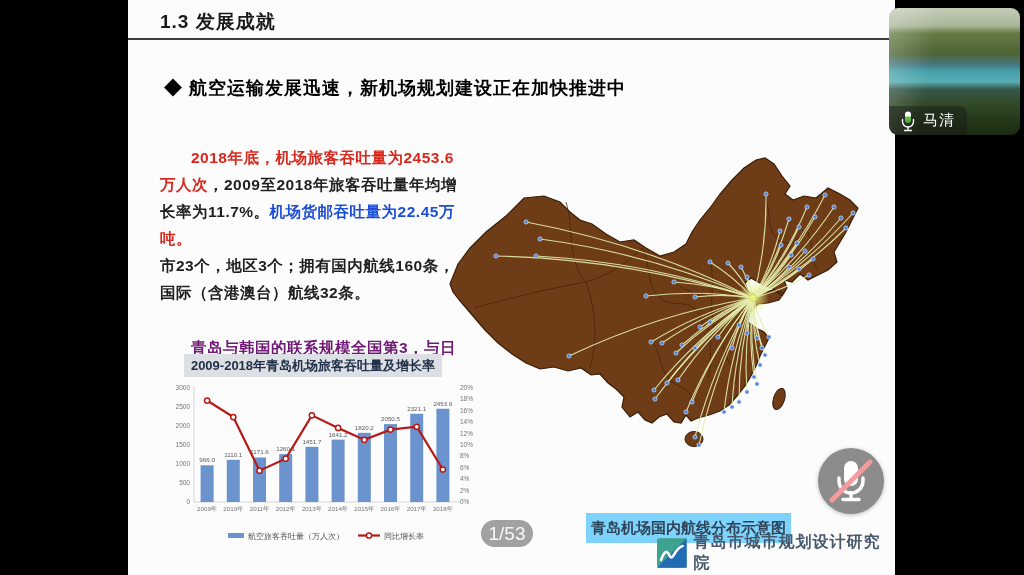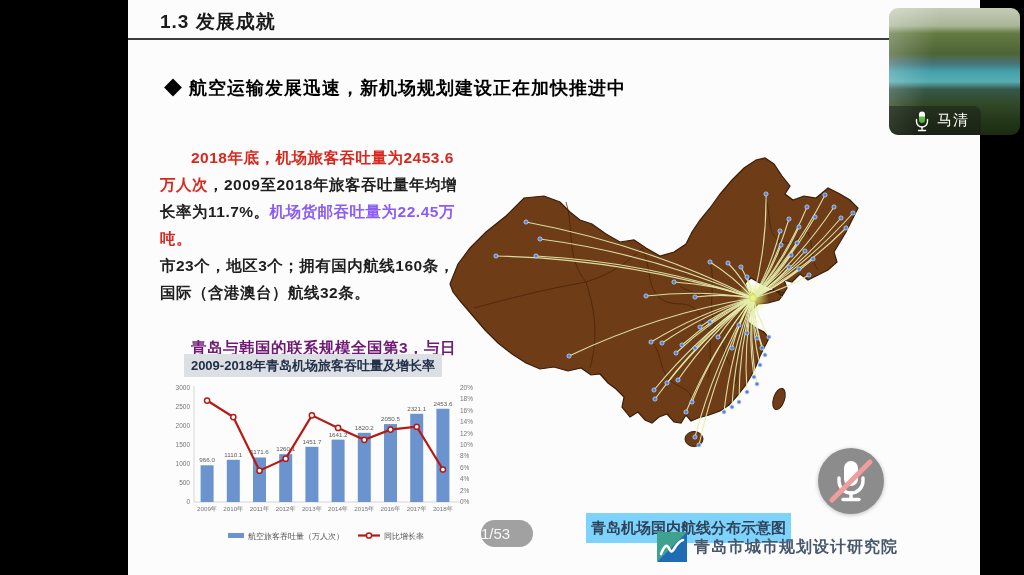--- a/index.html
+++ b/index.html
@@ -1,45 +1,45 @@
 <!DOCTYPE html>
 <html><head>
 <meta charset="utf-8">
 <style>
   html,body{margin:0;padding:0;}
   body{width:1024px;height:575px;background:#000;position:relative;overflow:hidden;
        font-family:"Liberation Sans", sans-serif;}
   .bar{position:absolute;top:0;height:575px;background:#000;}
   #bar-left{left:0;width:128px;}
   #bar-right{left:895px;width:129px;}
-  .slide{position:absolute;left:128px;top:0;width:852px;height:575px;background:#fcfcfc;overflow:hidden;}
+  .slide{position:absolute;left:128px;top:0;width:767px;height:575px;background:#fcfcfc;overflow:hidden;}
   .slide-title{position:absolute;left:32px;top:9px;font-size:19px;font-weight:700;color:#1a1a1a;letter-spacing:1px;}
   .title-rule{position:absolute;left:0;top:38px;width:767px;height:2px;background:#3c3c3c;}
   .heading{position:absolute;left:36px;top:76px;font-size:18px;font-weight:700;letter-spacing:1px;white-space:nowrap;}
   .body-text{position:absolute;left:32px;top:116px;width:340px;}
   .body-line{font-size:15.5px;font-weight:700;line-height:27px;white-space:nowrap;letter-spacing:.5px;}
   .body-line.indent{padding-left:31px;margin-top:28px;}
   .chart{position:absolute;left:40px;top:352px;width:312px;height:205px;}
   .chart-title{position:absolute;left:16px;top:2px;width:258px;height:23px;background:#dcdfe3;
                color:#22304a;font-size:13px;font-weight:700;text-align:center;line-height:23px;}
   .chart-svg{position:absolute;left:0;top:28px;}
   .map-wrap{position:absolute;left:320px;top:136px;width:450px;height:332px;}
   .map-caption{position:absolute;left:458px;top:466px;width:205px;height:30px;background:#7dd3fc;
                color:#2f4358;font-size:15px;font-weight:700;text-align:center;line-height:30px;margin-top:47px;}
   .page-pill{position:absolute;left:353px;top:520px;width:52px;height:27px;border-radius:14px;
-             background:rgba(135,135,135,.78);color:#f7f7f7;font-size:15px;text-align:left;line-height:27px;}
+             background:rgba(135,135,135,.78);color:#f7f7f7;font-size:19px;text-align:center;line-height:27px;}
   .footer{position:absolute;left:529px;top:532px;display:flex;align-items:center;gap:7px;justify-content:center;}
   .org-name{color:#47586d;font-size:16px;font-weight:700;letter-spacing:1px;}
   .mute-btn{position:absolute;left:690px;top:448px;width:66px;height:66px;border-radius:50%;
             background:#8c8c8c;box-shadow:0 1px 4px rgba(0,0,0,.25);}
   .thumb{position:absolute;left:889px;top:8px;width:131px;height:127px;border-radius:9px;overflow:hidden;z-index:6;
          background:linear-gradient(180deg,#c6cbb8 0%,#a9b696 14%,#647a43 20%,#4d6434 36%,#47757d 44%,
                     #43a0aa 50%,#57adb2 58%,#36584b 64%,#324b2a 74%,#233617 90%,#1c2b12 100%);}
   .thumb .glare{position:absolute;inset:0;background:linear-gradient(100deg,rgba(255,255,255,.28) 0%,rgba(255,255,255,0) 34%);}
-  .name-bar{position:absolute;left:0;bottom:0;height:29px;padding:0 12px 0 25px;display:flex;align-items:center;gap:7px;
+  .name-bar{position:absolute;left:0;bottom:0;height:29px;padding:0 12px 0 11px;display:flex;align-items:center;gap:7px;
             background:rgba(25,25,25,.45);border-radius:0 8px 0 9px;}
   .name-label{color:#fff;font-size:15px;letter-spacing:1px;}
 </style>
 </head>
 <body>
 
 <div class="bar" id="bar-left"></div>
 <div class="bar" id="bar-right"></div>
 
 <div class="slide">
@@ -47,21 +47,21 @@
   <div class="title-rule"></div>
 
   <div class="heading">
     <span>◆</span>
     <span>航空运输发展迅速，新机场规划建设正在加快推进中</span>
   </div>
 
   <div class="body-text" id="body-text">
       <div class="body-line indent"><span style="color: rgb(216, 40, 30);">2018年底，机场旅客吞吐量为2453.6</span></div>
       <div class="body-line"><span style="color: rgb(216, 40, 30);">万人次</span><span style="color: rgb(31, 31, 31);">，2009至2018年旅客吞吐量年均增</span></div>
-      <div class="body-line"><span style="color: rgb(31, 31, 31);">长率为11.7%。</span><span style="color: #8b5cf6;">机场货邮吞吐量为22.45万</span></div>
+      <div class="body-line"><span style="color: rgb(31, 31, 31);">长率为11.7%。</span><span style="color: #1d4ed8;">机场货邮吞吐量为22.45万</span></div>
       <div class="body-line"><span style="color: rgb(216, 40, 30);">吨。</span></div>
       <div class="body-line"><span style="color: rgb(31, 31, 31);">市23个，地区3个；拥有国内航线160条，</span></div>
       <div class="body-line"><span style="color: rgb(31, 31, 31);">国际（含港澳台）航线32条。</span></div>
       <div class="body-line indent"><span style="color: #701a75;">青岛与韩国的联系规模全国第3，与日</span></div>
     </div>
 
   <div class="chart">
     <div class="chart-title">2009-2018年青岛机场旅客吞吐量及增长率</div>
     <svg class="chart-svg" id="chart-svg" width="312" height="177" viewBox="0 0 312 177">
         <line x1="26" y1="6" x2="26" y2="122" stroke="#c6c6c6" stroke-width="0.7"></line>

